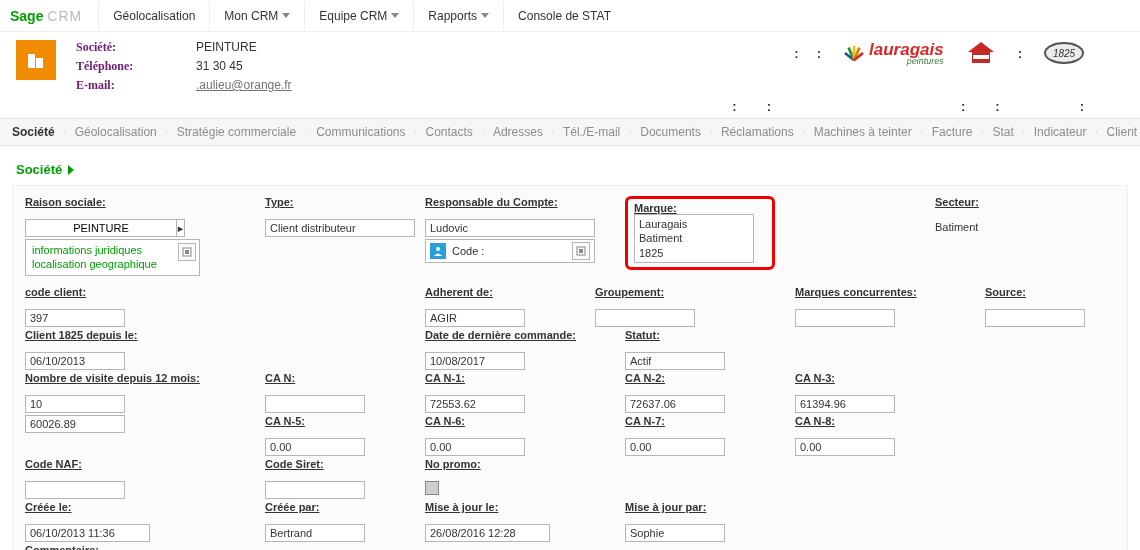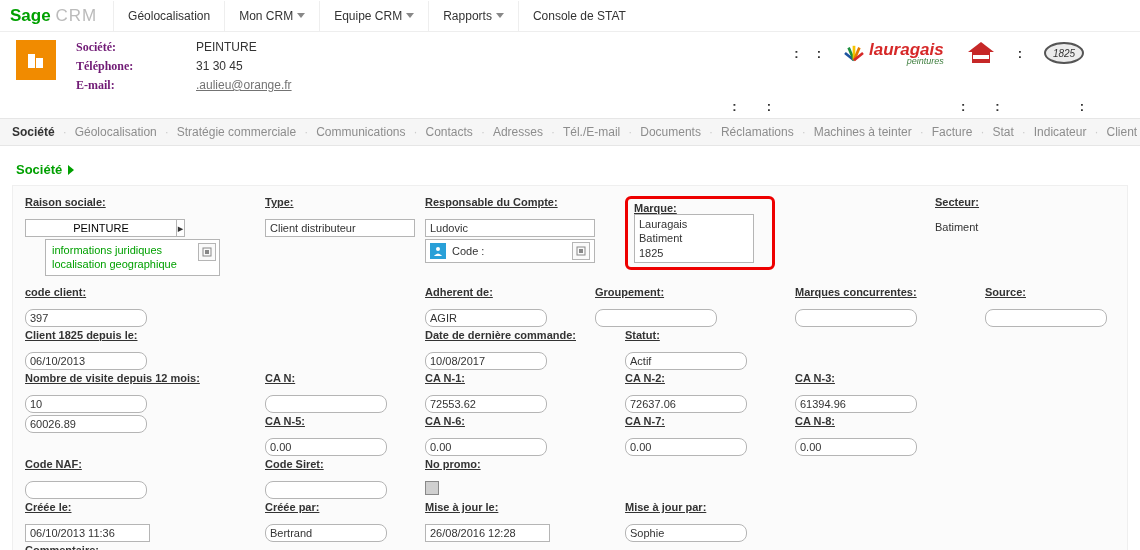--- a/index.html
+++ b/index.html
@@ -12,21 +12,21 @@
     width: 1140px;
   }
   
   .topbar {
     display: flex;
     align-items: center;
     border-bottom: 1px solid #eee;
     padding: 0 10px;
     height: 32px;
   }
-  .brand { font-size: 17px; font-weight: normal; margin-right: 16px; }
+  .brand { font-size: 14px; font-weight: normal; margin-right: 16px; }
   .brand .sage { color: #00a000; font-weight: bold; }
   .brand .crm { color: #bbb; letter-spacing: 1px; }
   .topmenu { display: flex; gap: 0; }
   .topmenu-item {
     padding: 8px 14px;
     color: #333;
     cursor: pointer;
     font-size: 12px;
     border-left: 1px solid #eee;
     display: flex; align-items: center; gap: 4px;
@@ -97,33 +97,33 @@
   .c3 { width: 190px; }
   .c4 { width: 160px; }
   .c5 { width: 130px; }
   .c6 { width: 180px; }
   .lbl2 { font-weight:bold; font-size:11px; color:#333; text-decoration: underline; margin-bottom:11px; }
   .inp {
     border:1px solid #b5b5b5; background:#fff;
     font-size:11px; padding:2px 4px; height:18px;
     color:#333;
   }
-  .inp.short { width: 122px; border-radius: 8px; }
+  .inp.short { width: 100px; }
   .inp.w125 { width: 125px; }
   .readonly-cell { font-size:11px; color:#333; border:1px solid #b5b5b5; background:#fff; padding:2px 4px; width:150px;}
   .code-strip {
     display:flex; align-items:center; gap:6px;
     border:1px solid #b5b5b5; background:#fff; padding:2px 4px; margin-top:2px; width:170px;
   }
   .code-strip .avatar { width:16px;height:16px;background:#29a0d8;display:flex;align-items:center;justify-content:center;}
   .code-strip .mini-btn { width:18px;height:18px;border:1px solid #b5b5b5;background:#fafafa;display:flex;align-items:center;justify-content:center;margin-left:auto;cursor:pointer;}
   .greenbox {
     border:1px solid #b5b5b5; background:#fff;
     padding:3px 6px; width:175px; margin-top:2px;
-    display:flex; flex-direction:column; position:relative;margin-left:20px;
+    display:flex; flex-direction:column; position:relative;
   }
   .greenbox a { color:#00a000; font-size:11px; text-decoration:none; line-height:1.3;}
   .greenbox .mini-btn { position:absolute; right:3px; top:3px; width:18px;height:18px;border:1px solid #b5b5b5;background:#fafafa;display:flex;align-items:center;justify-content:center;cursor:pointer;}
   .listbox {
     border:1px solid #b5b5b5; background:#fff;
     font-size:11px; width:120px; padding:2px 4px;
   }
   .listbox div { line-height:1.3; }
   .marque-wrap {
     border:3px solid #ee0000; border-radius:6px;

